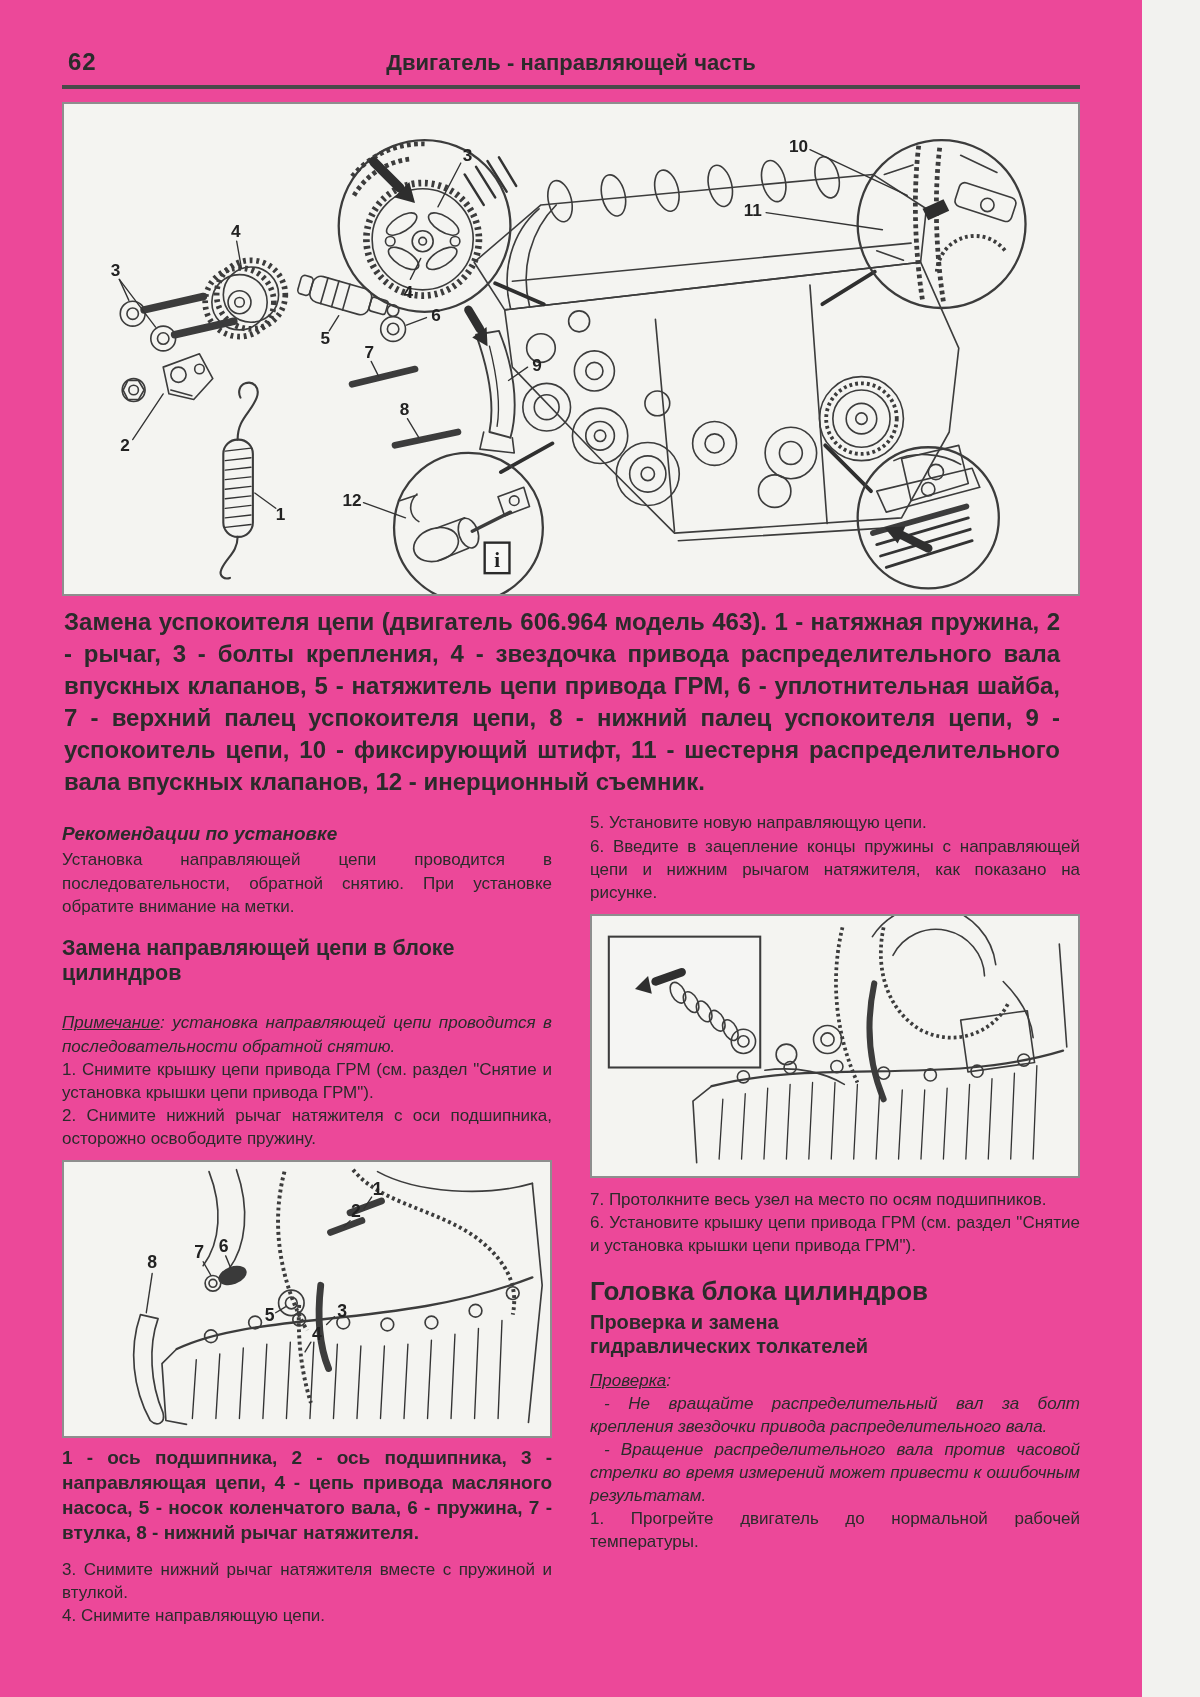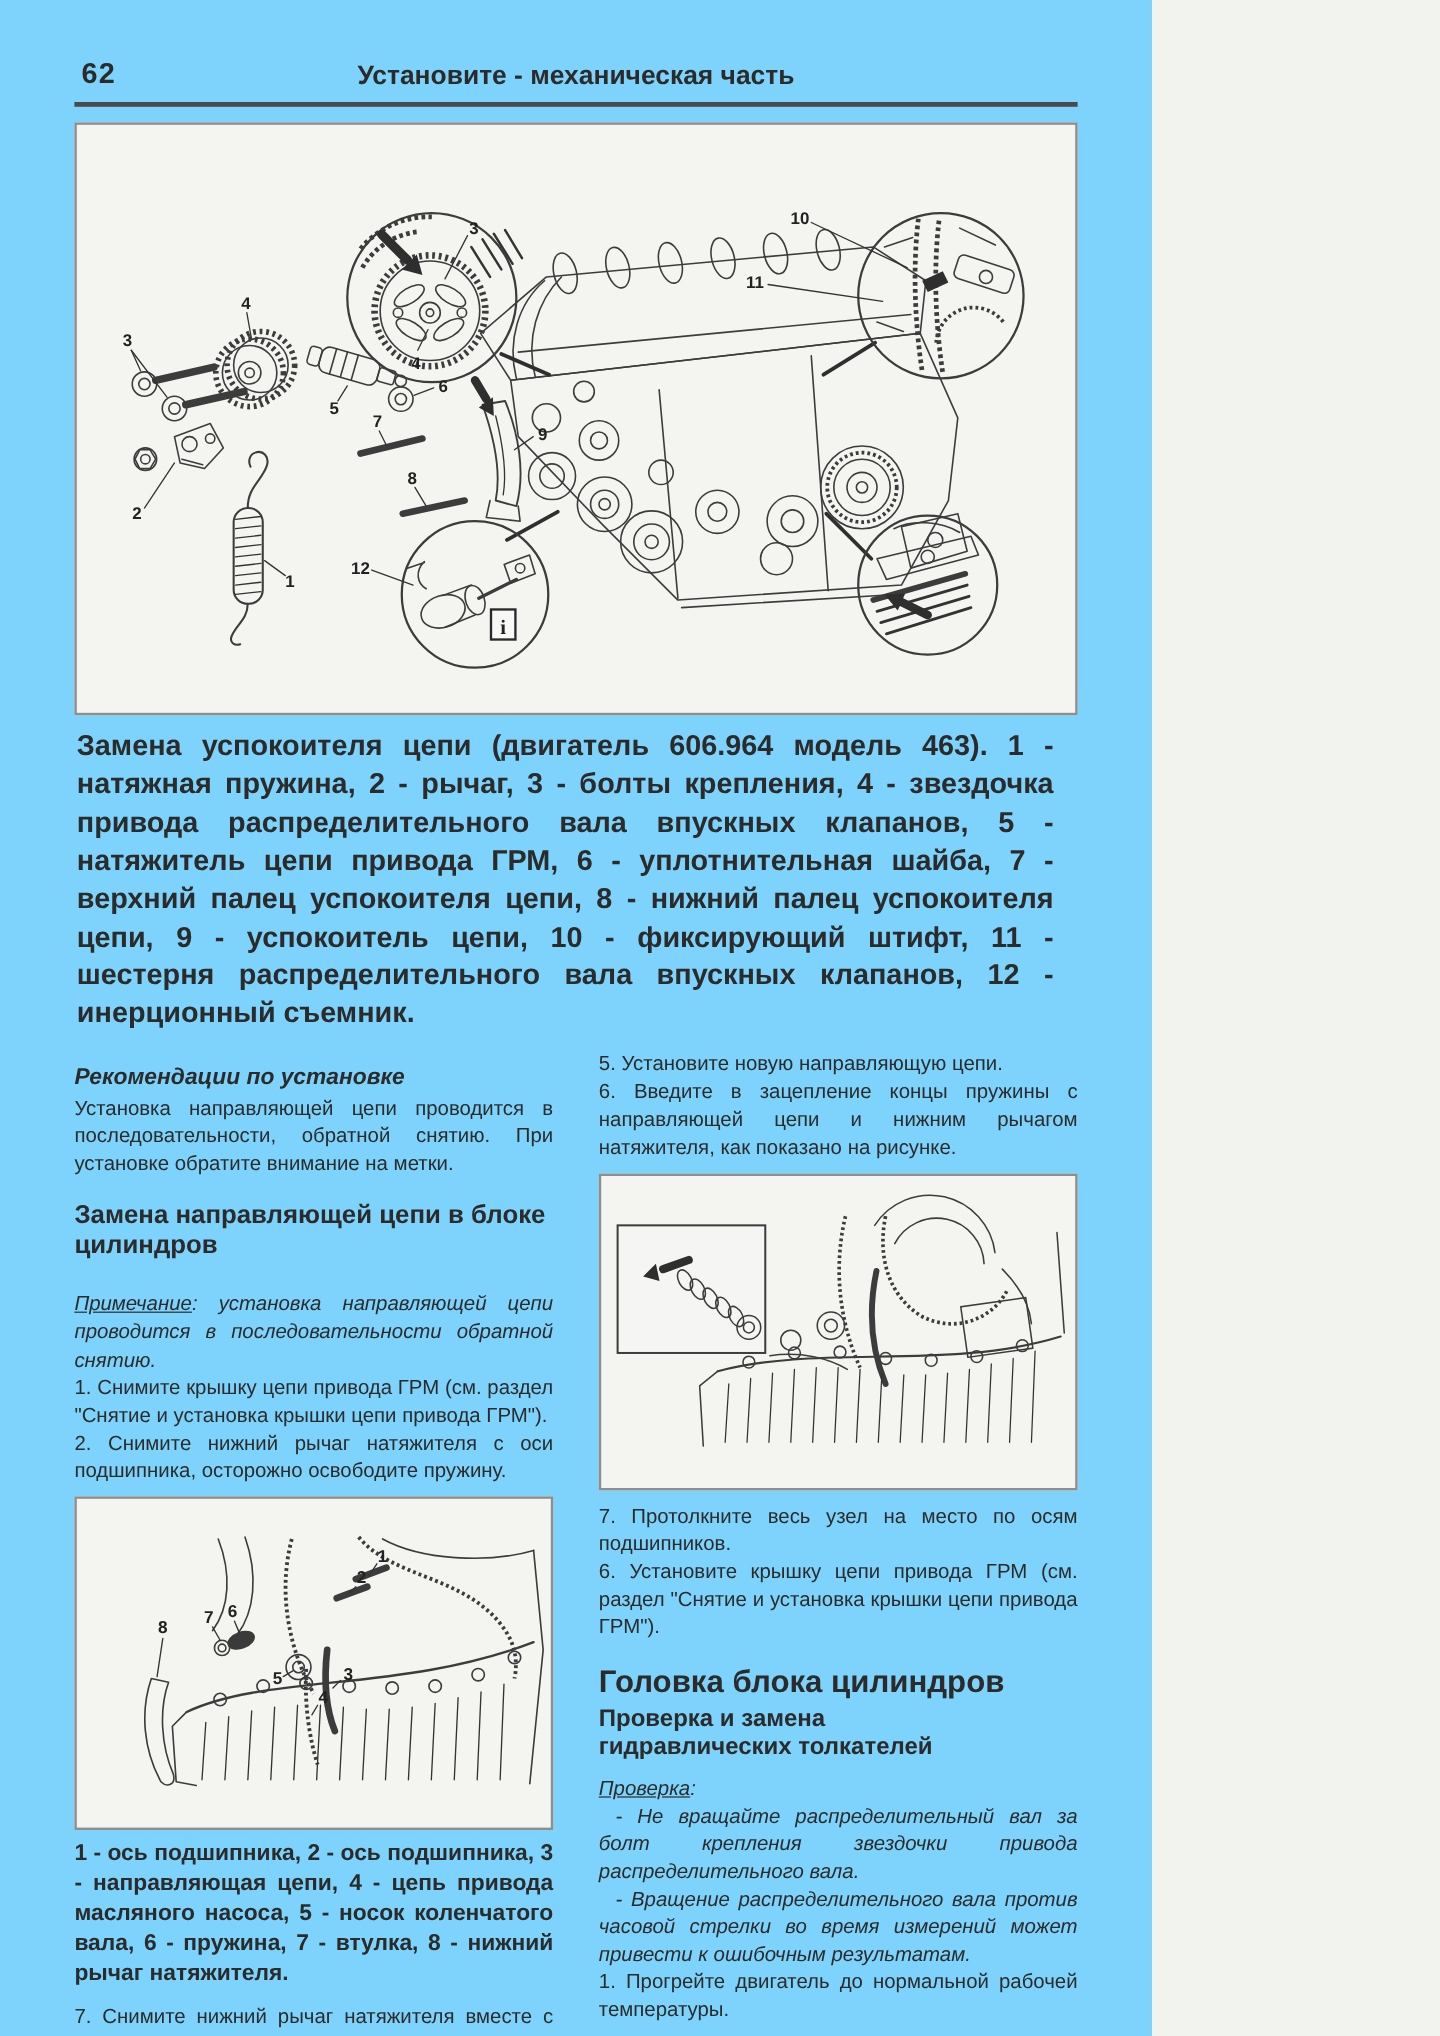--- a/index.html
+++ b/index.html
@@ -1,17 +1,17 @@
 <!DOCTYPE html>
 <html><head>
 <meta charset="utf-8">
 <style>
   html,body{margin:0;padding:0;}
   body{width:1200px;height:1697px;background:#f2f2ef;font-family:"Liberation Sans",sans-serif;color:#2b2b2b;}
-  .sheet{position:relative;width:960px;height:1697px;overflow:hidden;background:#7dd3fc;}
+  .sheet{position:relative;width:1142px;height:1697px;overflow:hidden;background:#ec4899;}
   .content{padding:48px 62px 0 62px;}
   header.pagehead{position:relative;height:32px;}
   .pnum{position:absolute;left:6px;top:0;font-size:24px;font-weight:bold;letter-spacing:1px;}
   .ptitle{text-align:center;font-size:22px;font-weight:bold;padding-top:2px;}
   .rule{height:4px;background:#4a4a4a;margin-top:5px;}
   figure{margin:0;}
   .fig{border:2px solid #8e8e8e;background:#f4f4f1;}
   .fig-main{margin-top:13px;height:490px;}
   .fig svg{display:block;width:100%;height:100%;}
   .caption{font-weight:bold;font-size:24px;line-height:1.33;text-align:justify;margin:10px 20px 0 2px;}
@@ -41,21 +41,21 @@
   .lbli{font-family:"Liberation Serif",serif;font-weight:bold;font-size:22px;fill:#222;text-anchor:middle;}
 </style>
 </head>
 <body>
 
 <div class="sheet">
   <div class="content">
 
     <header class="pagehead">
       <div class="pnum">62</div>
-      <div class="ptitle">Установите - механическая часть</div>
+      <div class="ptitle">Двигатель - направляющей часть</div>
     </header>
     <div class="rule"></div>
 
     <figure class="fig fig-main">
       <svg viewBox="0 0 1063 486">
 
         <g>
           <path class="ln" d="M430,152 L500,92 L848,60 L904,96 L898,152 L462,202 Z"></path>
           <path class="ln" d="M470,172 L888,132"></path>
           <ellipse class="ln" cx="520" cy="88" rx="12" ry="22" transform="rotate(-14 520 88)"></ellipse>
@@ -300,21 +300,21 @@
               <line class="ld" x1="142" y1="96" x2="150" y2="110"></line>
               <text class="lbl" x="138" y="92">7</text>
               <line class="ld" x1="90" y1="108" x2="84" y2="148"></line>
               <text class="lbl" x="90" y="102">8</text>
             </g>
           </svg>
         </figure>
 
         <p class="caption-col">1 - ось подшипника, 2 - ось подшипника, 3 - направляющая цепи, 4 - цепь привода масляного насоса, 5 - носок коленчатого вала, 6 - пружина, 7 - втулка, 8 - нижний рычаг натяжителя.</p>
 
-        <p class="body">7. Снимите нижний рычаг натяжителя вместе с пружиной и втулкой.</p>
+        <p class="body">3. Снимите нижний рычаг натяжителя вместе с пружиной и втулкой.</p>
         <p class="body">4. Снимите направляющую цепи.</p>
       </div>
 
       <div class="col">
         <p class="body">5. Установите новую направляющую цепи.</p>
         <p class="body">6. Введите в зацепление концы пружины с направляющей цепи и нижним рычагом натяжителя, как показано на рисунке.</p>
 
         <figure class="fig fig-right">
           <svg viewBox="0 0 520 258">
             <g>

